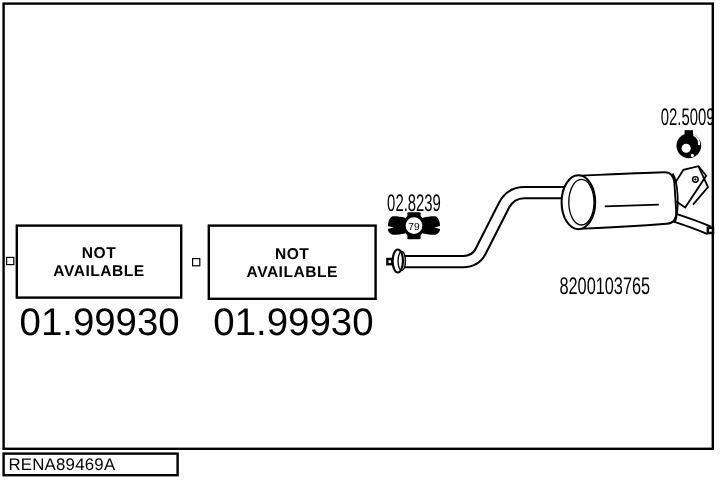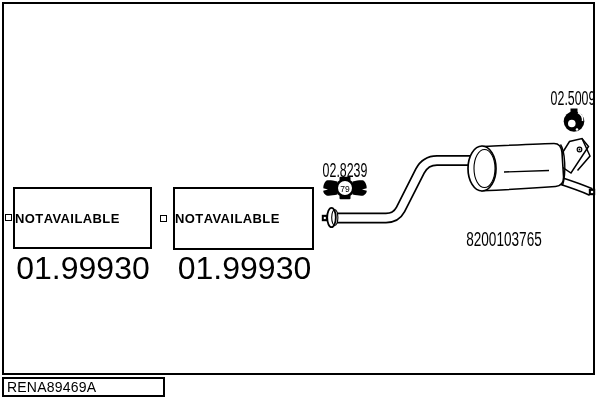--- a/index.html
+++ b/index.html
@@ -3,38 +3,38 @@
 <meta charset="utf-8">
 <style>
   html,body{margin:0;padding:0;}
   body{width:600px;height:400px;background:#ffffff;position:relative;overflow:hidden;
        font-family:"Liberation Sans","DejaVu Sans",sans-serif;color:#000;}
   .stage{position:absolute;left:0;top:0;width:600px;height:400px;}
   .frame{position:absolute;left:2px;top:2px;width:593px;height:373px;
          border:2px solid #000;box-sizing:border-box;background:#fff;}
   svg.drawing{position:absolute;left:0;top:0;width:600px;height:400px;}
   .na-box{position:absolute;border:2px solid #000;box-sizing:border-box;background:#fff;
-          display:flex;align-items:center;justify-content:flex-start;}
+          display:flex;flex-direction:column;align-items:center;justify-content:center;}
   .na-box .na-line{font-size:13px;font-weight:bold;line-height:15px;letter-spacing:.4px;text-align:center;}
   .na-box-1{left:13px;top:187px;width:139px;height:62px;}
   .na-box-2{left:173px;top:187px;width:141px;height:63px;}
   .big-num{position:absolute;font-size:32px;line-height:32px;text-align:center;white-space:nowrap;}
   .num-left{left:13px;top:252px;width:140px;}
   .num-mid{left:174px;top:252px;width:141px;}
   .num-muffler{left:434px;top:199px;width:140px;}
   .small-num{position:absolute;font-size:20px;line-height:20px;text-align:center;white-space:nowrap;}
   .cond{transform:scaleX(0.62);transform-origin:center;}
   .cond2{transform:scaleX(0.68);transform-origin:center;}
   .num-clamp{left:295px;top:160px;width:100px;}
   .num-hanger{left:523px;top:88px;width:100px;}
   .num-oem{left:434px;top:229px;width:140px;}
   .conn-sq{position:absolute;width:5px;height:5px;border:1.5px solid #000;background:#fff;}
   .conn-left{left:5px;top:214px;}
   .conn-mid{left:160px;top:215px;}
-  .code-box{position:absolute;left:2px;top:377px;width:163px;height:20px;
+  .code-box{position:absolute;left:2px;top:377px;width:147px;height:20px;
             border:2px solid #000;box-sizing:border-box;background:#fff;
             display:flex;align-items:center;}
   .code-box span{font-size:14px;line-height:14px;padding-left:3px;letter-spacing:.2px;}
 </style>
 </head>
 <body>
 
 <div class="stage">
 
   <div class="frame"></div>

